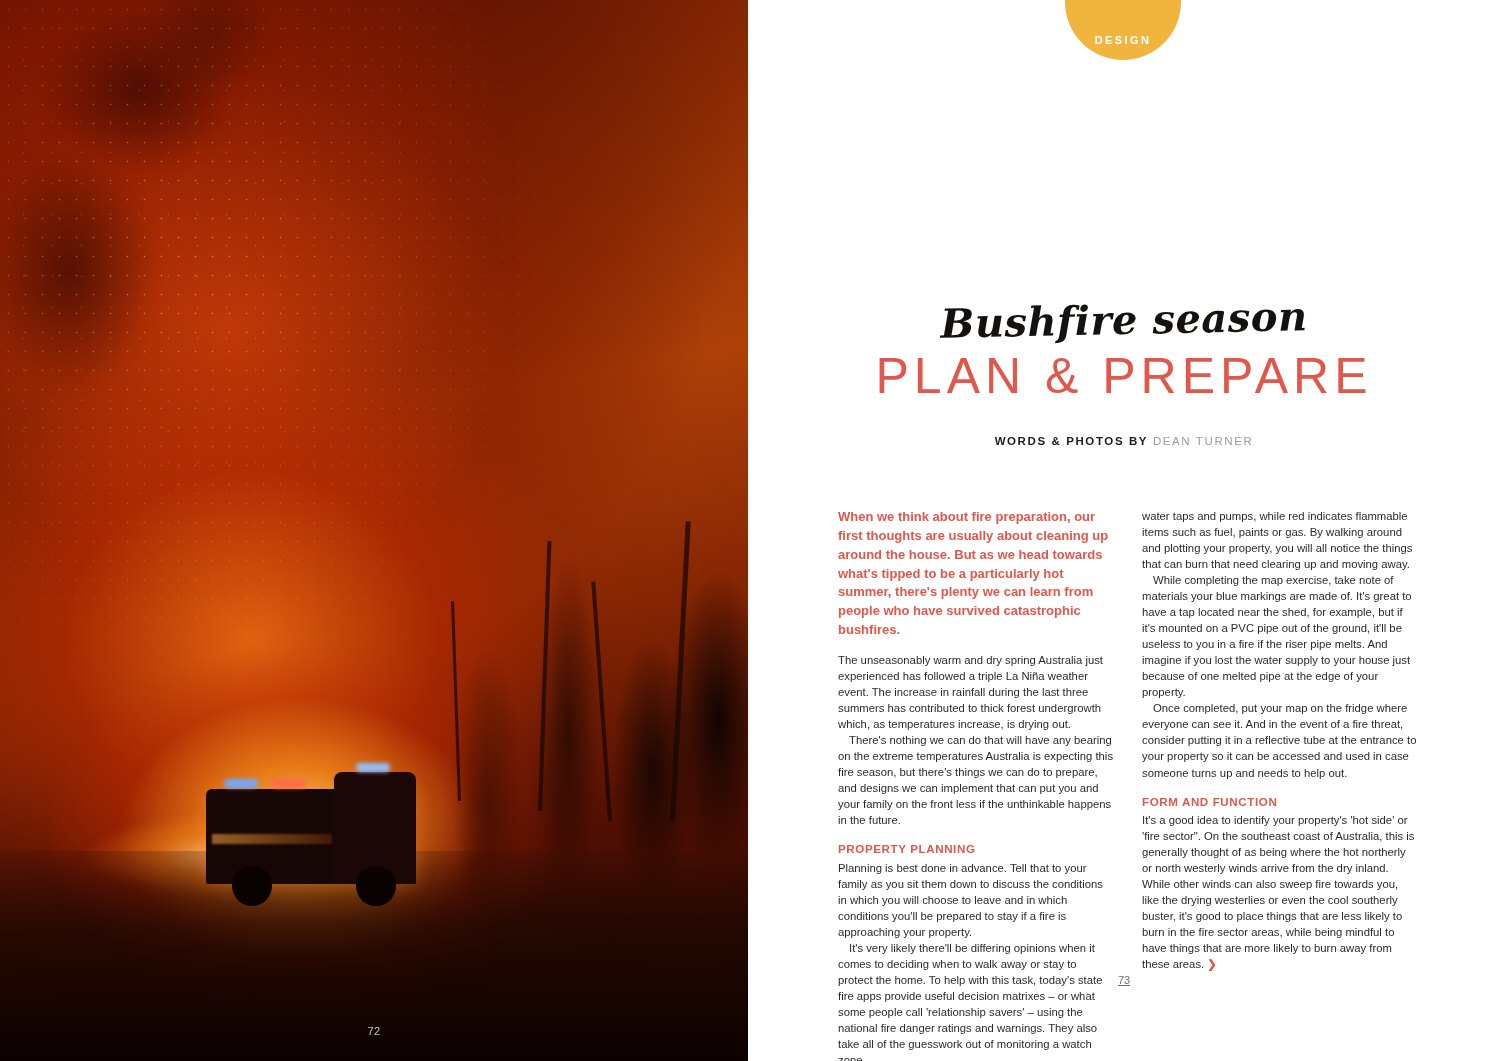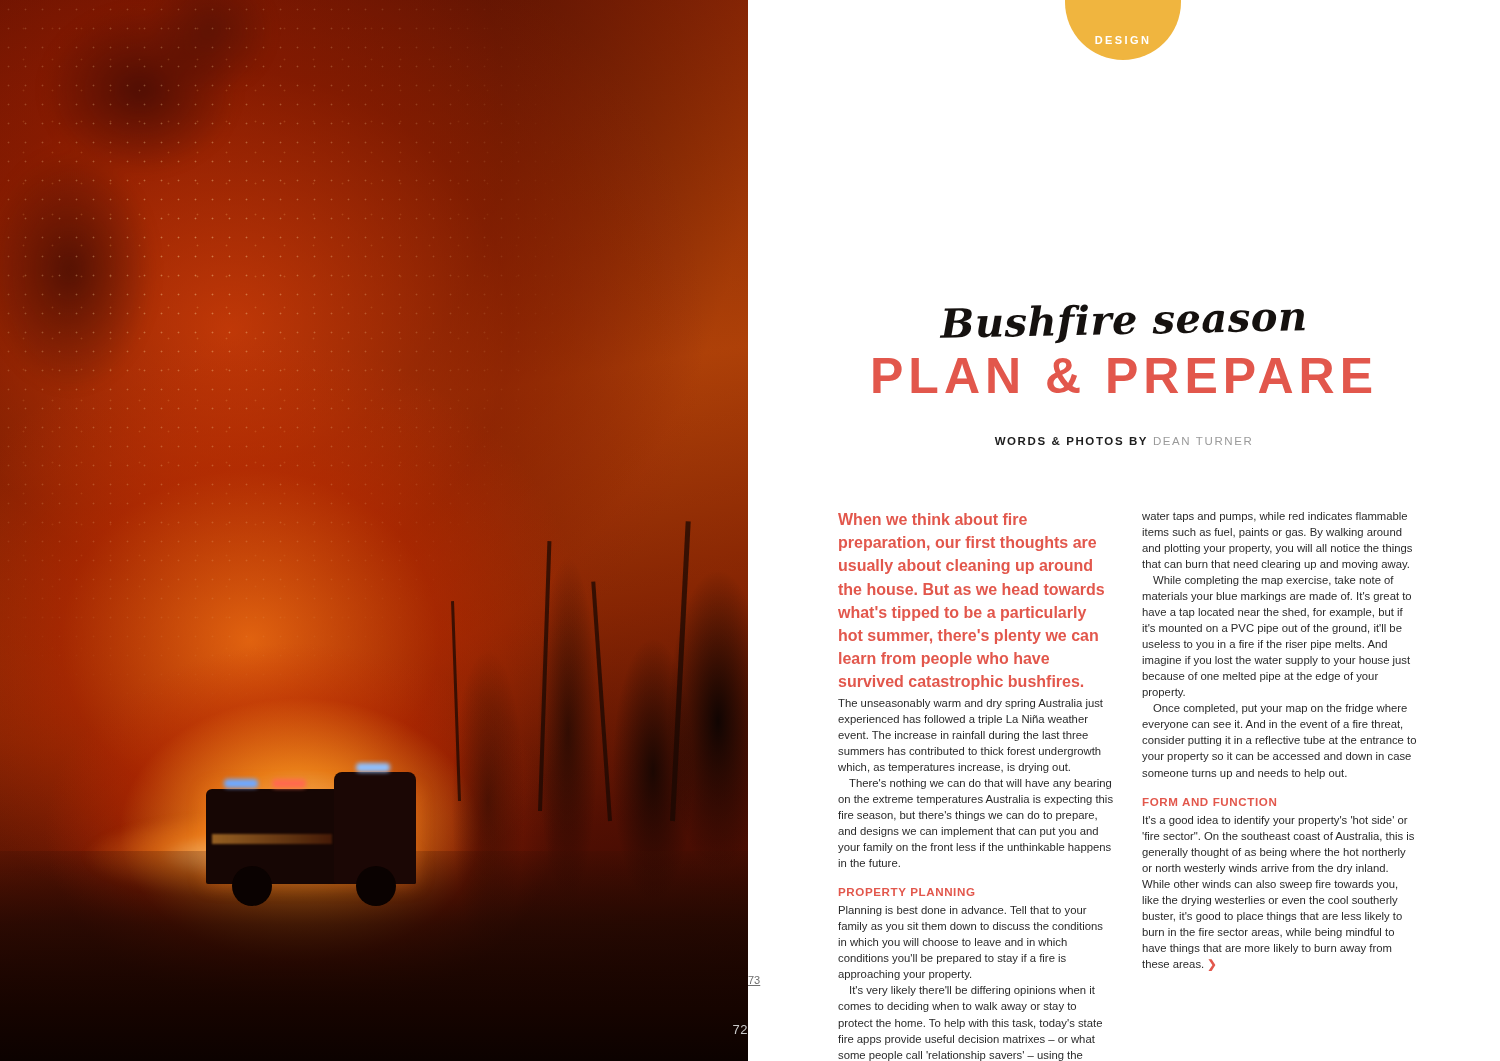--- a/index.html
+++ b/index.html
@@ -125,23 +125,23 @@
   .truck-stripe {
     position: absolute;
     left: 6px; bottom: 62px;
     width: 120px; height: 10px;
     background: linear-gradient(90deg, rgba(255,170,60,0.55), rgba(255,110,20,0.2));
     filter: blur(1px);
   }
   .page-num-left {
     position: absolute;
     left: 0; right: 0; bottom: 24px;
-    text-align: right;
+    text-align: center;
     color: #c9c9c9;
-    font-size: 13px;
+    font-size: 11px;
     letter-spacing: 0.5px;
   }
 
   
   .page-right {
     position: relative;
     width: 752px;
     height: 1010px;
     background: #ffffff;
   }
@@ -180,21 +180,21 @@
     letter-spacing: 0.5px;
     transform: rotate(-1.2deg);
     margin: 0 0 4px 0;
   }
   .main-title {
     font-family: "Liberation Sans", sans-serif;
     font-size: 50px;
     letter-spacing: 5px;
     color: #e2574c;
     margin: 0;
-    font-weight: 700;
+    font-weight: 400;
   }
   .byline {
     margin-top: 30px;
     font-size: 11.5px;
     letter-spacing: 1.6px;
     color: #3a3a3a;
   }
   .byline .label { font-weight: bold; color: #1d1d1d; text-align: center; }
   .byline .author { color: #9a9a9a; letter-spacing: 1.6px; }
 
@@ -210,37 +210,37 @@
     width: 276px;
     font-size: 11.3px;
     line-height: 1.42;
     color: #2a2a2a;
   }
   .col p { margin: 0; text-indent: 11px; }
   .col p.first { text-indent: 0; }
   .col p.lead {
     color: #e2574c;
     font-weight: bold;
-    font-size: 16px;
+    font-size: 13px;
     line-height: 1.45;
     text-indent: 0;
-    margin-bottom: 1px;
+    margin-bottom: 12px;
   }
   .subhead {
     color: #e2574c;
     font-weight: bold;
     font-size: 11.6px;
     letter-spacing: 0.6px;
     margin: 13px 0 2px 0;
   }
   .arrow { color: #e2574c; font-weight: bold; }
   .page-num-right {
     position: absolute;
     left: 0; right: 0; bottom: 24px;
-    text-align: left;
+    text-align: center;
     color: #6e6e6e;
     font-size: 11px;
     text-decoration: underline;
   }
 </style>
 </head>
 <body>
 
 <div class="spread">
 
@@ -294,21 +294,21 @@
         <p>There's nothing we can do that will have any bearing on the extreme temperatures Australia is expecting this fire season, but there's things we can do to prepare, and designs we can implement that can put you and your family on the front less if the unthinkable happens in the future.</p>
         <div class="subhead">PROPERTY PLANNING</div>
         <p class="first">Planning is best done in advance. Tell that to your family as you sit them down to discuss the conditions in which you will choose to leave and in which conditions you'll be prepared to stay if a fire is approaching your property.</p>
         <p>It's very likely there'll be differing opinions when it comes to deciding when to walk away or stay to protect the home. To help with this task, today's state fire apps provide useful decision matrixes – or what some people call 'relationship savers' – using the national fire danger ratings and warnings. They also take all of the guesswork out of monitoring a watch zone.</p>
 
       </div>
 
       <div class="col">
         <p class="first">water taps and pumps, while red indicates flammable items such as fuel, paints or gas. By walking around and plotting your property, you will all notice the things that can burn that need clearing up and moving away.</p>
         <p>While completing the map exercise, take note of materials your blue markings are made of. It's great to have a tap located near the shed, for example, but if it's mounted on a PVC pipe out of the ground, it'll be useless to you in a fire if the riser pipe melts. And imagine if you lost the water supply to your house just because of one melted pipe at the edge of your property.</p>
-        <p>Once completed, put your map on the fridge where everyone can see it. And in the event of a fire threat, consider putting it in a reflective tube at the entrance to your property so it can be accessed and down in case someone turns up and needs to help out.</p>
+        <p>Once completed, put your map on the fridge where everyone can see it. And in the event of a fire threat, consider putting it in a reflective tube at the entrance to your property so it can be accessed and used in case someone turns up and needs to help out.</p>
         <div class="subhead">FORM AND FUNCTION</div>
         <p class="first"><span>It's a good idea to identify your property's 'hot side' or 'fire sector". On the southeast coast of Australia, this is generally thought of as being where the hot northerly or north westerly winds arrive from the dry inland. While other winds can also sweep fire towards you, like the drying westerlies or even the cool southerly buster, it's good to place things that are less likely to burn in the fire sector areas, while being mindful to have things that are more likely to burn away from these areas.</span> <span class="arrow">❯</span></p>
       </div>
 
     </div>
 
     <div class="page-num-right">73</div>
   </div>
 
 </div>

